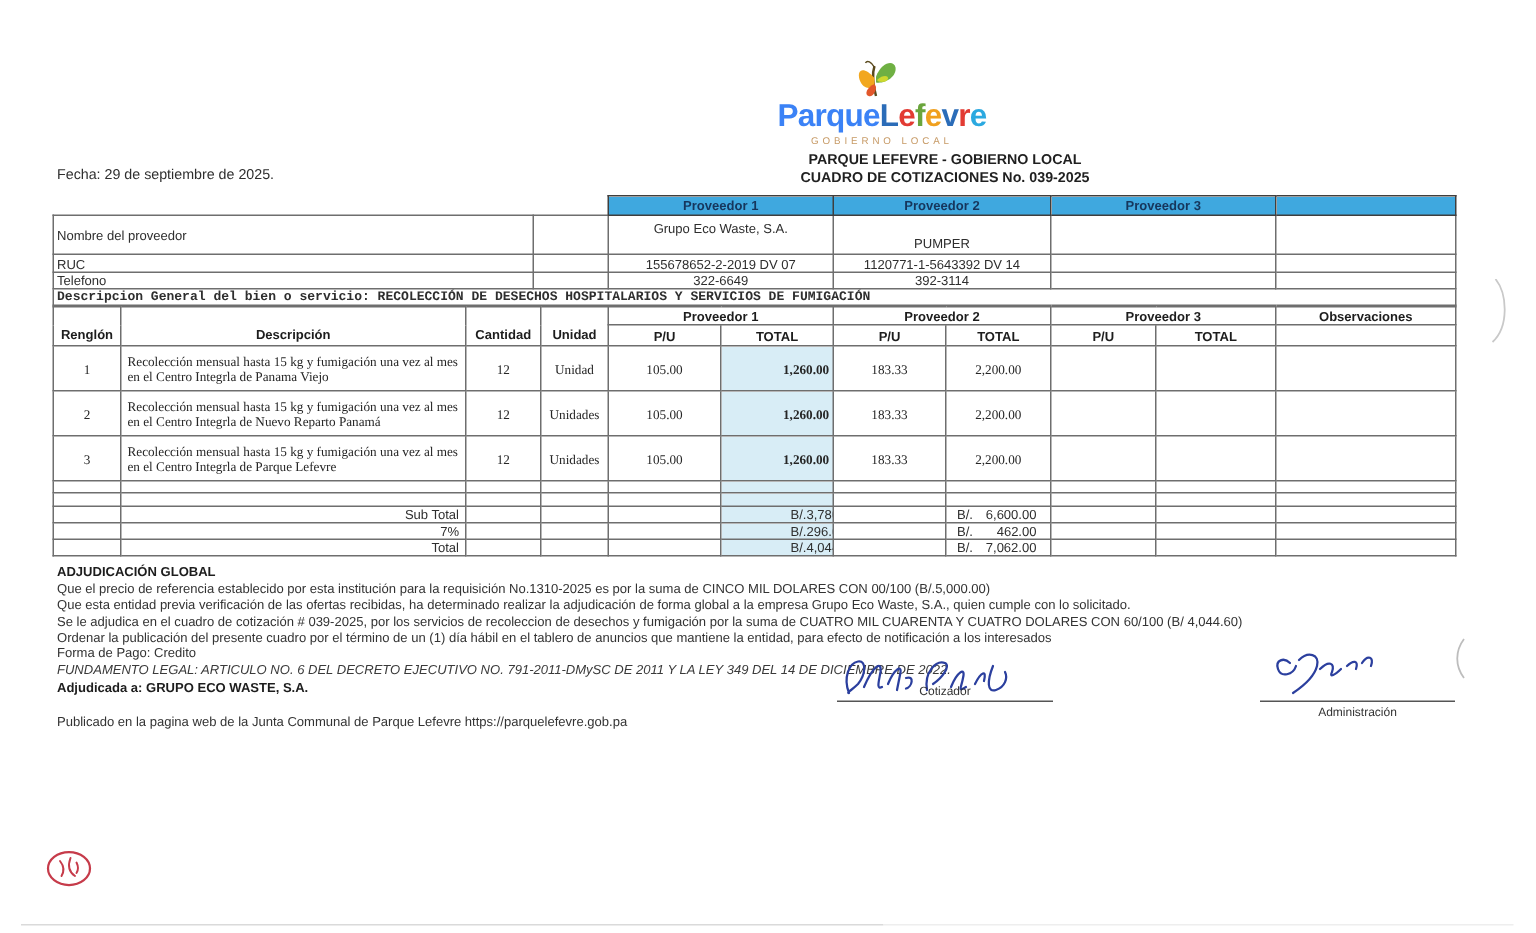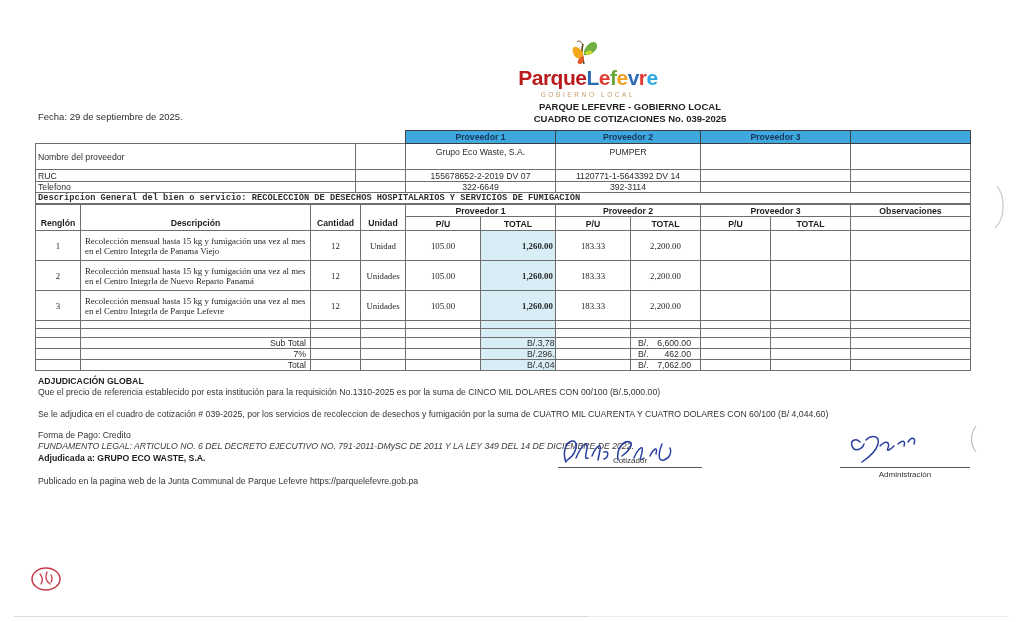--- a/index.html
+++ b/index.html
@@ -4,40 +4,40 @@
 <style>
   * { margin:0; padding:0; box-sizing:border-box; }
   html,body { background:#ffffff; }
   body { font-family:"Liberation Sans", sans-serif; color:#2e2e2e; }
   #canvas { position:relative; width:1024px; height:622px; background:#ffffff; overflow:hidden; }
 
   
   .logo { position:absolute; left:498px; top:42px; width:180px; height:62px; text-align:center; }
   .logo-butterfly { position:absolute; left:70px; top:-4px; }
   .logo-word { position:absolute; left:0; top:24px; width:180px; font-size:21px; font-weight:bold; letter-spacing:-0.5px; }
-  .logo-word .w1 { color:#b91c1c; }
+  .logo-word .w1 { color:#3b82f6; }
   .logo-tagline { position:absolute; left:0; top:49px; width:180px; font-size:6.5px; letter-spacing:2.6px; color:#c79a66; }
 
   
   .fecha { position:absolute; left:38px; top:111px; font-size:9.5px; }
   .org-title { position:absolute; left:380px; top:101px; width:500px; text-align:center; font-size:9.5px; font-weight:bold; color:#1f1f1f; }
   .doc-title { position:absolute; left:380px; top:112.5px; width:500px; text-align:center; font-size:9.5px; font-weight:bold; color:#1f1f1f; }
 
   
   table { border-collapse:collapse; table-layout:fixed; }
   td { border:1px solid #6e6e6e; overflow:hidden; font-size:8.7px; vertical-align:middle; padding:0 2px; }
   .providers-table { position:absolute; left:35px; top:130px; width:935px; }
   .items-table { position:absolute; left:35px; top:204px; width:935px; }
 
   td.noborder { border:none; background:transparent; }
   td.bluehead { background:#3fa8df; color:#16365c; font-weight:bold; text-align:center; height:13px; border:1px solid #3e3e3e; }
   td.center { text-align:center; }
   td.bold { font-weight:bold;font-family:Liberation Mono, monospace; }
   td.vtop { vertical-align:top; padding-top:3px; }
-  td.vbottom { vertical-align:bottom; padding-bottom:12px; }
+  td.vbottom { vertical-align:bottom; padding-bottom:2px; }
   td.hl { background:#d8edf6;padding-left:41px; }
   td.thead { font-weight:bold; text-align:center; color:#1d1d1d; }
   td.rowspanned { vertical-align:bottom; padding-bottom:2px; }
   td.serif { font-family:"Liberation Serif", serif; font-size:8.8px; color:#262626; }
   td.desc-cell { line-height:10px; padding-left:4px; }
   td.right { text-align:right; padding-right:4px; }
   td.amt-r { text-align:right; padding-right:8px; }
   .curwrap { display:flex; justify-content:space-between; align-items:center; }
   .curwrap .cur { padding-left:5px; }
   .curwrap .amt { padding-right:7px; }
@@ -296,21 +296,23 @@
           </td>
       <td></td>
       <td></td>
       <td></td>
     </tr>
   </tbody>
     </table>
 
   <div class="adj-line adj-title" style="top:376px">ADJUDICACIÓN GLOBAL</div>
   <div class="adj-line" style="top:387px">Que el precio de referencia establecido por esta institución para la requisición No.1310-2025  es por la suma de CINCO MIL  DOLARES CON 00/100 (B/.5,000.00)</div>
+  <div class="adj-line" style="top:398px">Que esta entidad previa verificación de las ofertas recibidas, ha determinado realizar la adjudicación de forma global a la empresa Grupo Eco Waste, S.A., quien cumple con lo solicitado.</div>
   <div class="adj-line" style="top:409px">Se le adjudica en el cuadro de cotización # 039-2025,  por los servicios de recoleccion de desechos y fumigación  por la suma de  CUATRO MIL CUARENTA Y CUATRO  DOLARES CON 60/100 (B/ 4,044.60)</div>
+  <div class="adj-line" style="top:420px">Ordenar la publicación del presente cuadro por el término de un (1) día hábil en el tablero de anuncios que mantiene la entidad, para efecto de notificación a los interesados</div>
   <div class="adj-line" style="top:430px">Forma de Pago: Credito</div>
   <div class="adj-line fundamento" style="top:441px">FUNDAMENTO LEGAL:  ARTICULO NO. 6 DEL DECRETO EJECUTIVO NO. 791-2011-DMySC DE 2011 Y LA LEY 349 DEL 14 DE DICIEMBRE DE 2022.</div>
   <div class="adj-line adjudicada" style="top:453px">Adjudicada a:  GRUPO ECO WASTE, S.A.</div>
   <div class="adj-line" style="top:476px">Publicado en la pagina web de la Junta Communal de Parque Lefevre https://parquelefevre.gob.pa</div>
 
   <svg class="sig-scribble" style="left:558px; top:436px" width="150" height="32" viewBox="0 0 150 32">
     <path d="M8,26 C4,16 8,6 14,5 C20,4 19,14 14,20 C10,24 6,26 8,26 M18,22 C24,8 30,4 29,12 C28,18 26,24 30,22 M34,20 C38,10 44,6 42,14 L40,24 M46,16 C52,14 50,22 46,23 M60,24 C58,12 66,4 72,6 C76,8 70,16 64,20 M76,22 C80,12 86,8 84,16 C83,22 80,26 86,22 M92,20 C96,12 100,10 98,18 M104,8 C100,18 100,26 106,24 C112,22 114,16 112,12" stroke="#2b3f9e" stroke-width="1.5" fill="none" stroke-linecap="round"></path>
   </svg>
   <div class="sig-line" style="left:558px; top:467px; width:144px"></div>
   <div class="sig-label" style="left:558px; top:456px; width:144px">Cotizador</div>

